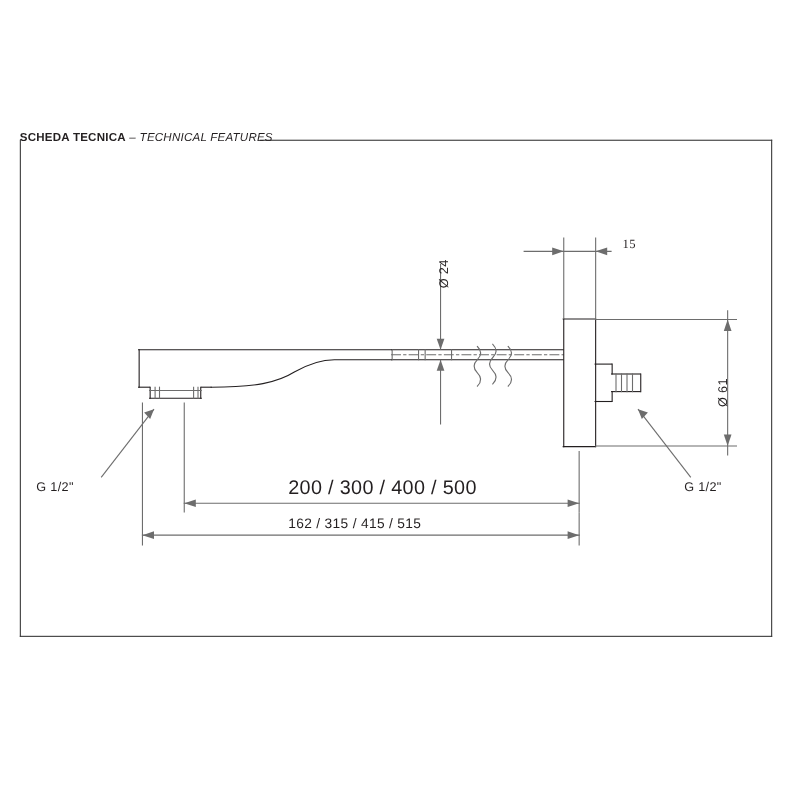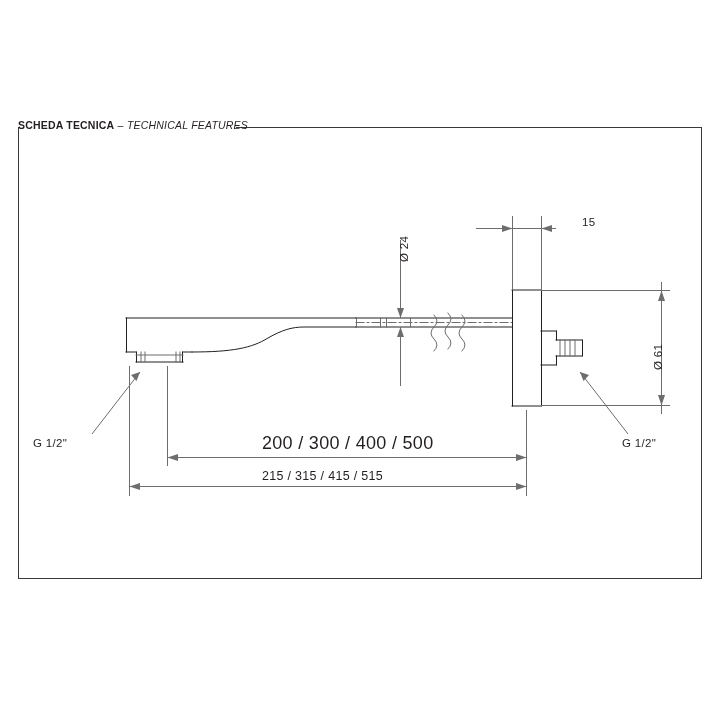--- a/index.html
+++ b/index.html
@@ -208,23 +208,23 @@
     <g fill="#6d6d6d" stroke="none">
       <polygon points="140,372 131,375 136.5,381"></polygon>
       <polygon points="580,372 583.5,381 589,375"></polygon>
     </g>
   </svg>
 
   <div class="lbl-rot" style="left:398px; top:262px;">Ø 24</div>
 
   <div class="lbl-rot" style="left:652px; top:370px;">Ø 61</div>
 
-  <div class="lbl" style="left:582px; top:216px;">15</div>
+  <div class="lbl" style="left:566px; top:216px;font-family:Liberation Serif, serif;">15</div>
 
   <div class="lbl" style="left:33px; top:437px;">G 1/2"</div>
 
   <div class="lbl" style="left:622px; top:437px;">G 1/2"</div>
 
   <div class="lbl" style="left:262px; top:433px; font-size:18px;">200 / 300 / 400 / 500</div>
 
-  <div class="lbl" style="left:262px; top:469px; font-size:12.5px;">215 / 315 / 415 / 515</div>
+  <div class="lbl" style="left:262px; top:469px; font-size:12.5px;">162 / 315 / 415 / 515</div>
 
 </div>
 
 </body></html>

